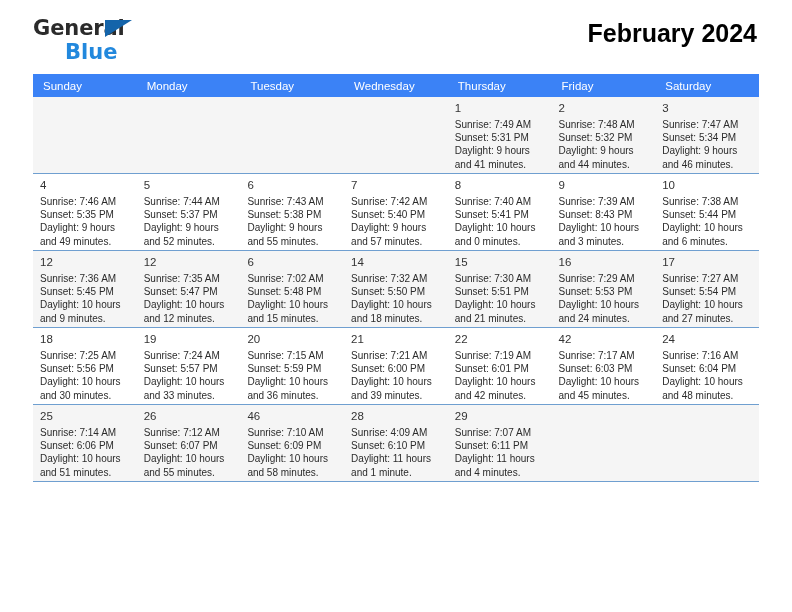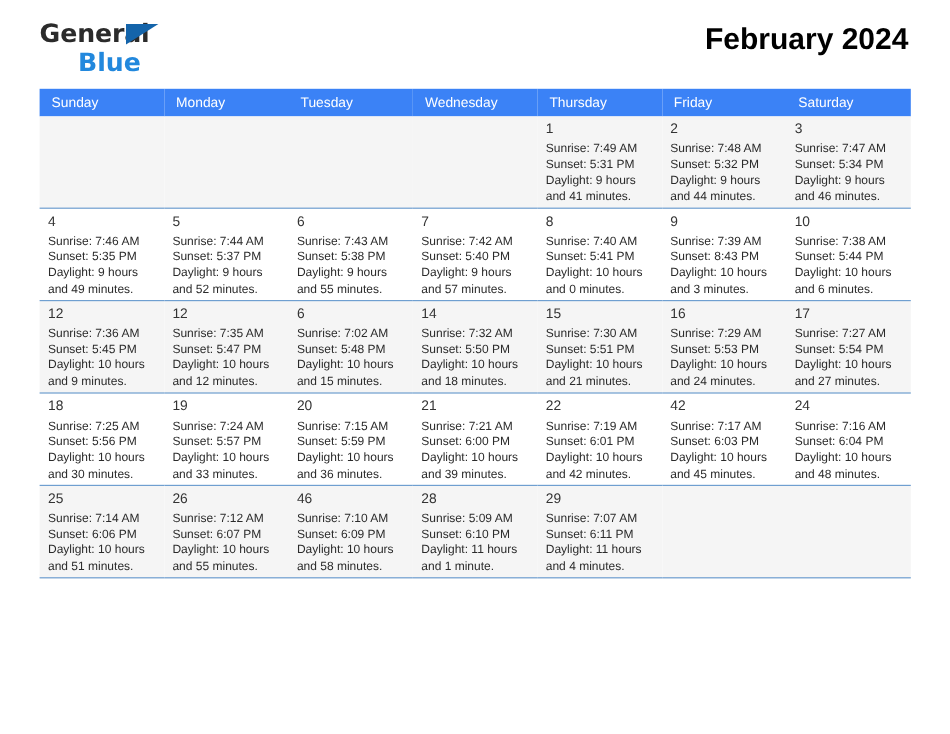--- a/index.html
+++ b/index.html
@@ -435,21 +435,21 @@
               <div class="daynum">46</div>
               <div class="detail">Sunrise: 7:10 AM
 Sunset: 6:09 PM
 Daylight: 10 hours
 and 58 minutes.</div>
             </div>
           </td>
           <td>
             <div class="cell">
               <div class="daynum">28</div>
-              <div class="detail">Sunrise: 5:09 AM
+              <div class="detail">Sunrise: 4:09 AM
 Sunset: 6:10 PM
 Daylight: 11 hours
 and 1 minute.</div>
             </div>
           </td>
           <td>
             <div class="cell">
               <div class="daynum">29</div>
               <div class="detail">Sunrise: 7:07 AM
 Sunset: 6:11 PM

